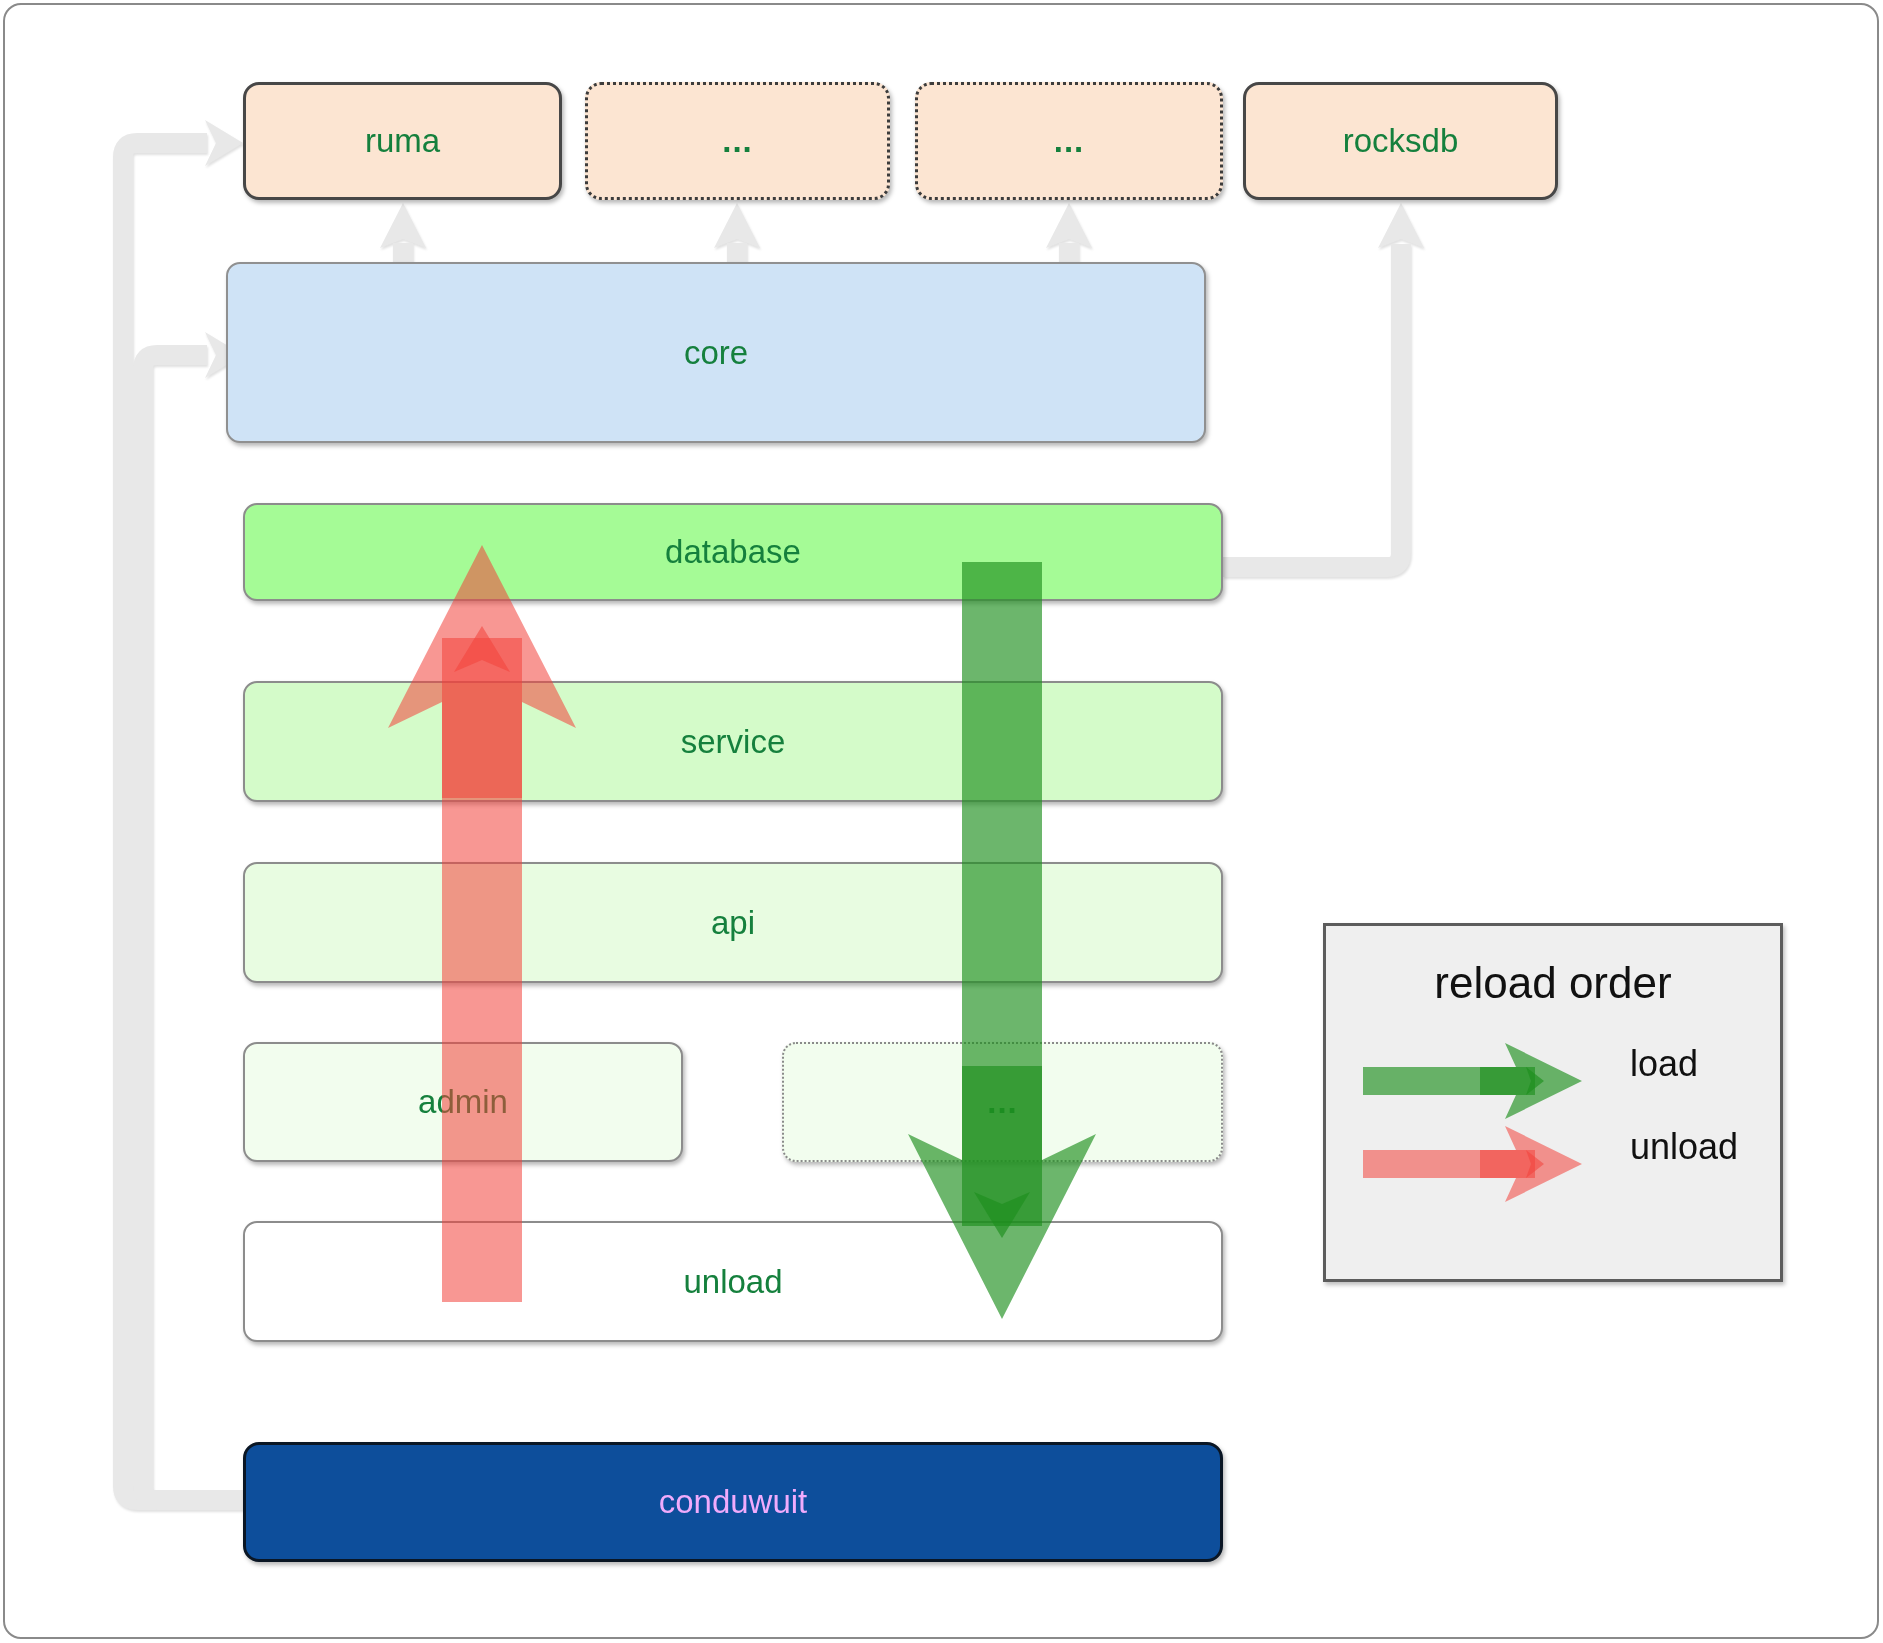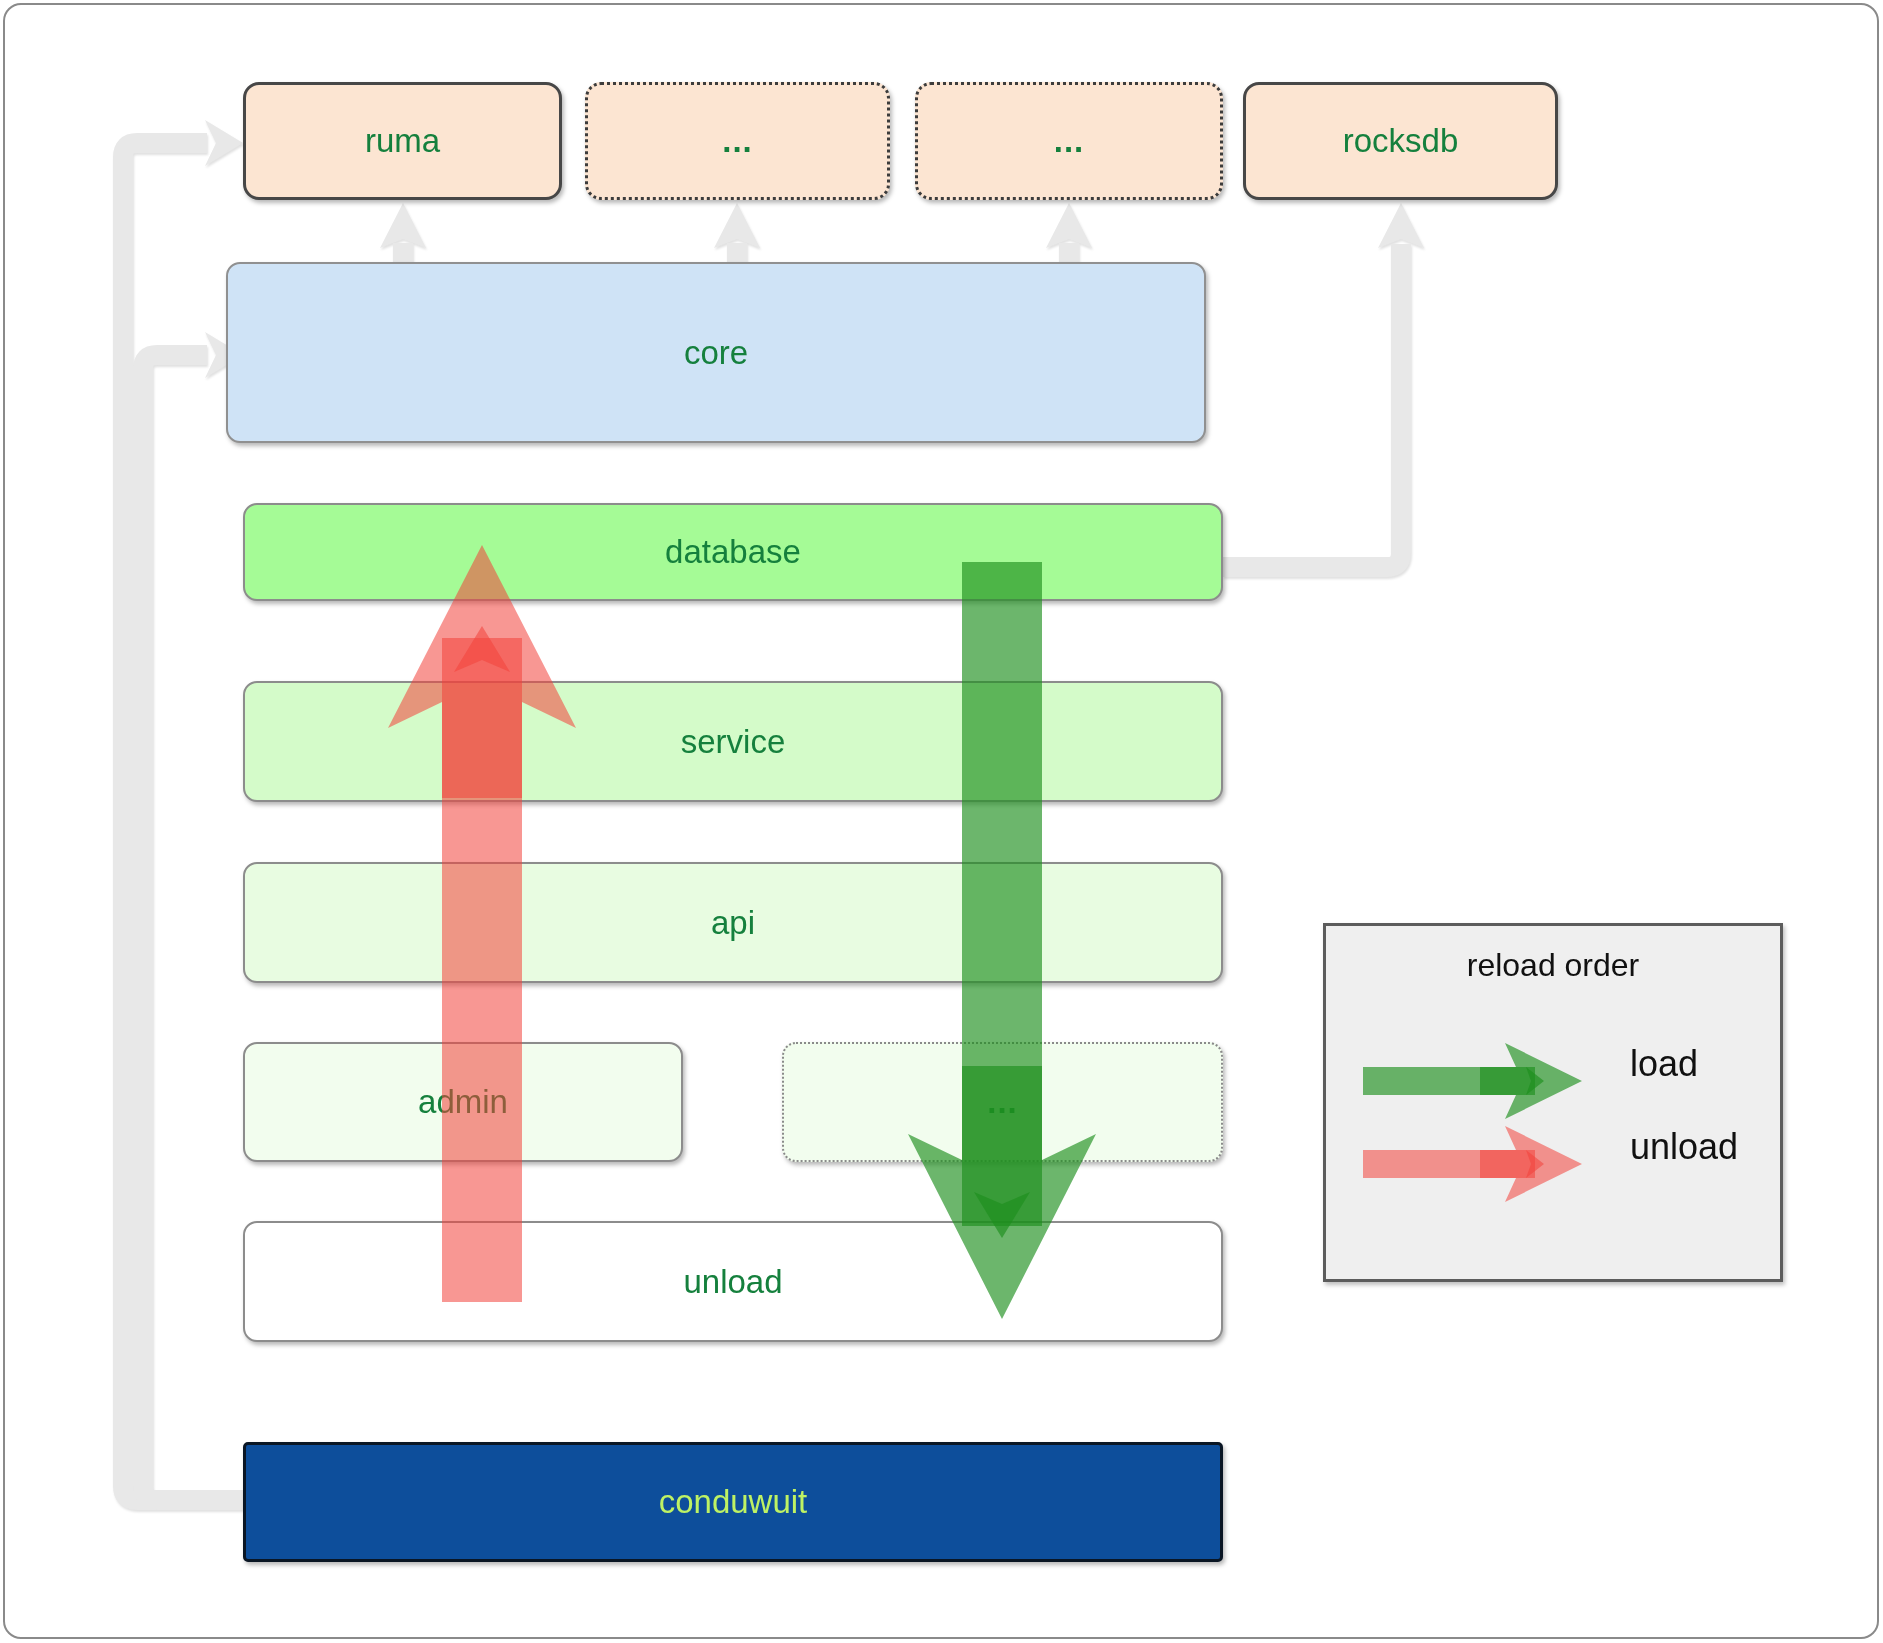--- a/index.html
+++ b/index.html
@@ -11,27 +11,27 @@
         filter:drop-shadow(2px 3px 2px rgba(0,0,0,0.28));}
   .peach{background:#fce5d2;border:3px solid #474747;border-radius:16px;}
   .peach-dotted{background:#fce5d2;border:3px dotted #3c3c3c;border-radius:16px;}
   .core{background:#cfe3f6;border:2px solid #909090;border-radius:14px;}
   .database{background:#a5fb96;border:2px solid #8c8c8c;border-radius:14px;}
   .service{background:#d4fbc9;border:2px solid #8c8c8c;border-radius:14px;}
   .api{background:#e8fce1;border:2px solid #8c8c8c;border-radius:14px;}
   .adminbox{background:#f2fdee;border:2px solid #8c8c8c;border-radius:14px;}
   .admin-dotted{background:#f2fdee;border:2px dotted #8a8a8a;border-radius:14px;}
   .router{background:#ffffff;border:2px solid #8c8c8c;border-radius:14px;}
-  .conduwuit{background:#0d4e9b;border:3px solid #0a1624;border-radius:5px;color:#bef264;}
+  .conduwuit{background:#0d4e9b;border:3px solid #0a1624;border-radius:16px;color:#f0abfc;}
   .ellipsis-label{font-weight:700;letter-spacing:1px;}
   .legend{position:absolute;left:1323px;top:923px;width:460px;height:359px;
           background:#efefef;border:3px solid #5c5c5c;box-sizing:border-box;
           filter:drop-shadow(2px 3px 2px rgba(0,0,0,0.25));}
-  .legend-title{position:absolute;left:0;top:21px;width:100%;text-align:center;
-          font-size:32px;color:#111;}
+  .legend-title{position:absolute;left:0;top:32px;width:100%;text-align:center;
+          font-size:44px;color:#111;}
   .legend-label{position:absolute;left:304px;height:44px;display:flex;align-items:center;
           font-size:36px;color:#111;}
   .legend-label.load{top:116px;}
   .legend-label.unload{top:199px;}
   svg.overlay{position:absolute;left:0;top:0;pointer-events:none;}
   .connectors{filter:drop-shadow(1px 2px 1px rgba(0,0,0,0.12));}
 </style>
 </head>
 <body>
 

